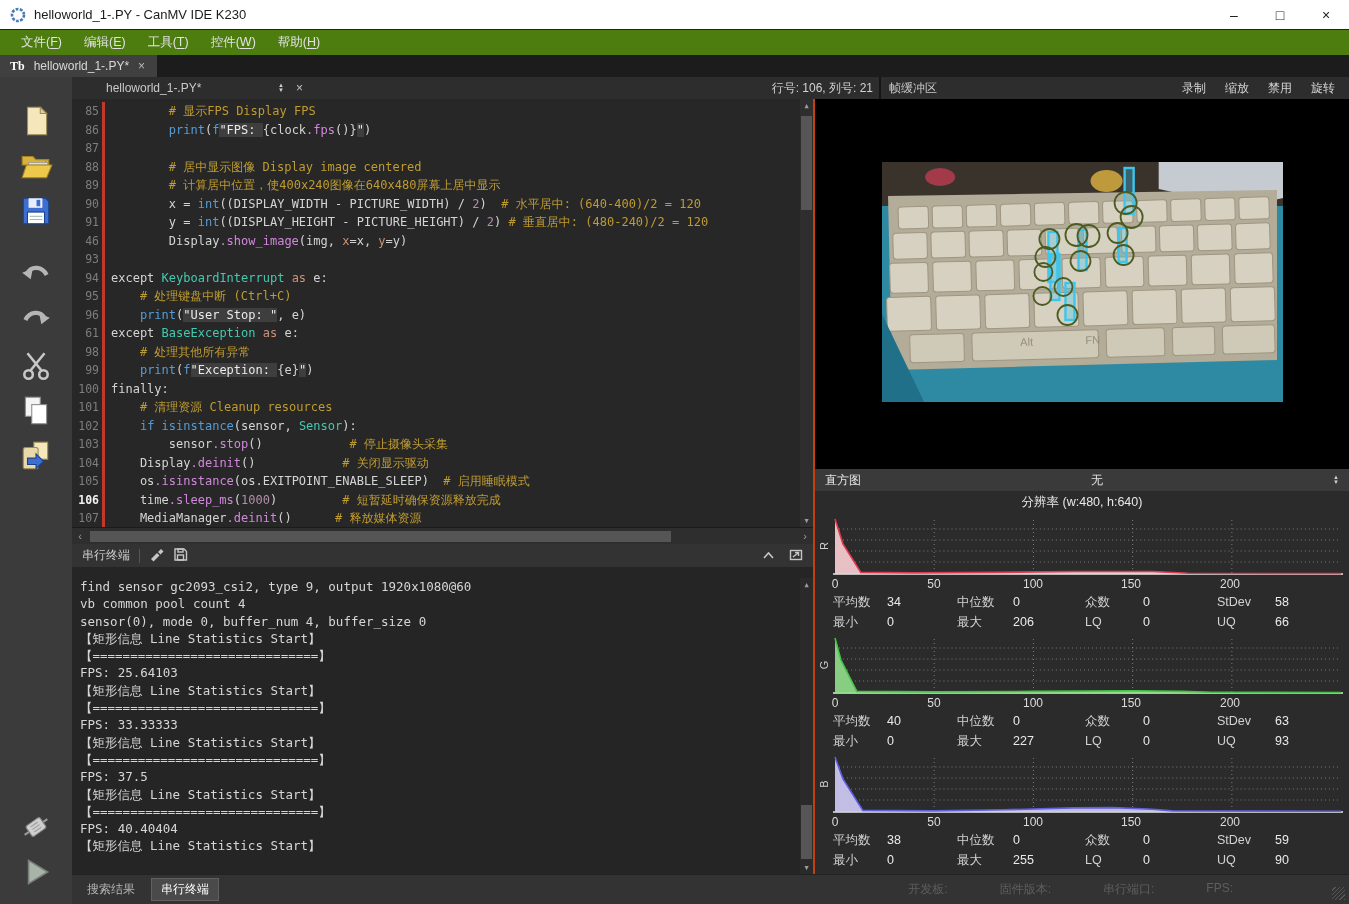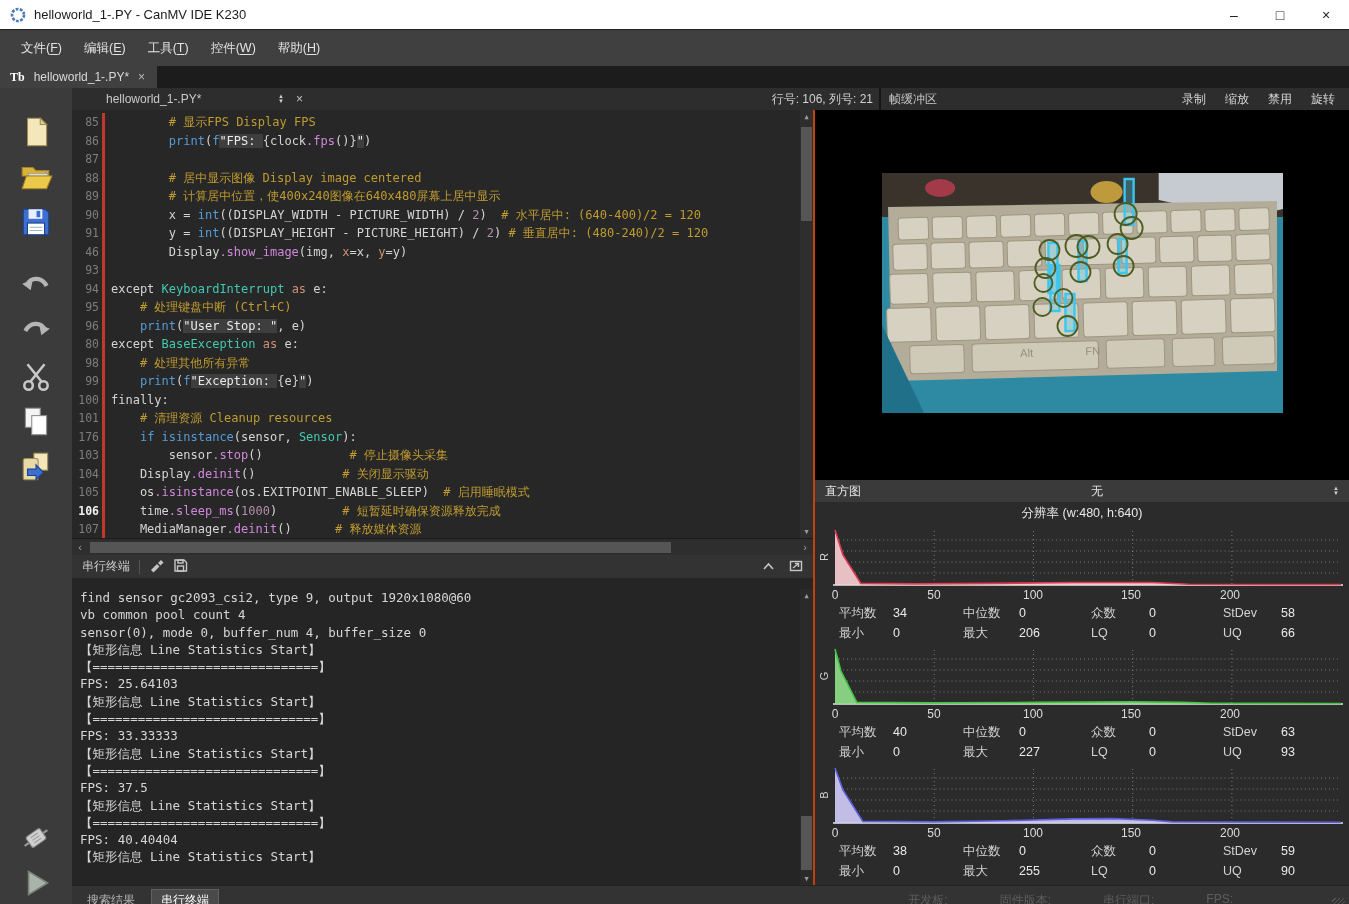--- a/index.html
+++ b/index.html
@@ -4,21 +4,21 @@
 <style>
   *{box-sizing:border-box;margin:0;padding:0}
   html,body{width:1349px;height:904px;overflow:hidden}
   body{font-family:"Liberation Sans",sans-serif;background:#1e1e1e;color:#ddd;position:relative}
   
   .titlebar{height:30px;background:#ffffff;display:flex;align-items:center;color:#1b1b1b;font-size:13px;border-bottom:1px solid #222}
   .titlebar .logo{margin:0 8px 0 10px;display:flex}
   .titlebar .ttl{flex:1}
   .win-btn{width:46px;height:29px;display:flex;align-items:center;justify-content:center;font-size:14px;color:#222}
   
-  .menubar{height:36px;background:#404040;display:flex;align-items:center;padding-left:10px;font-size:12.5px;color:#e2e2e2}
+  .menubar{height:25px;background:#4d7c0f;display:flex;align-items:center;padding-left:10px;font-size:12.5px;color:#e2e2e2}
   .menu-item{padding:3px 11px}
   .menu-item u{text-underline-offset:2px}
   
   .tabbar{height:22px;background:#1c1c1c;display:flex;align-items:stretch}
   .tab{background:#404040;display:flex;align-items:center;gap:9px;padding:0 12px 0 10px;color:#d8d8d8;font-size:12px}
   .tb-ic{font-family:"Liberation Serif",serif;font-weight:bold;font-size:12px;color:#fff}
   .tab .cl{color:#b9b9b9;font-size:12px}
   
   .content-row{display:flex;height:827px}
   .toolbar{width:72px;background:#3b3b3b;display:flex;flex-direction:column;align-items:center;flex:none}
@@ -78,21 +78,21 @@
   .chan{margin-top:2px}
   .chan-row{display:flex;height:62px;padding-right:6px}
   .chan-label{width:18px;display:flex;align-items:center;justify-content:center;color:#cfcfcf;font-size:11px}
   .chan-label span{transform:rotate(-90deg);display:block}
   .chart-wrap{flex:1}
   .chart{width:100%;height:62px;display:block;background:#2b2b2b}
   .grid{stroke:#c8c8c8;stroke-width:1;stroke-dasharray:1 3;opacity:.5}
   .axis{stroke:#e8e8e8;stroke-width:1.4}
   .ticks{position:relative;height:15px;font-size:12px;color:#dcdcdc}
   .tick{position:absolute;transform:translateX(-50%);top:0}
-  .stats{display:grid;grid-template-columns:54px 70px 56px 72px 58px 74px 58px auto;padding-left:24px;font-size:12.5px;line-height:20px;color:#d2d2d2}
+  .stats{display:grid;grid-template-columns:54px 70px 56px 72px 58px 74px 58px auto;padding-left:18px;font-size:12.5px;line-height:20px;color:#d2d2d2}
   .sv{color:#eaeaea}
   
   .bottombar{height:30px;background:#333;display:flex;align-items:center;padding-left:6px;font-size:12px;color:#b2b2b2;border-top:1px solid #222;position:relative;flex:none}
   .btab{padding:2px 9px;margin-right:8px}
   .btab.active{background:#4a4a4a;color:#fff;outline:1px solid #606060}
   .status-fields{margin-left:auto;display:flex;gap:52px;color:#5e5e5e;margin-right:116px}
   .grip{position:absolute;right:4px;bottom:4px;width:13px;height:13px;background:repeating-linear-gradient(135deg,transparent 0 2px,#565656 2px 3px)}
   .icn{stroke:#c6c6c6;fill:none;stroke-width:1.4}
 </style>
 </head>
@@ -237,26 +237,26 @@
               <div class="code-line"><span class="gut">87</span><span class="chg"></span><span class="ct"></span></div>
               <div class="code-line"><span class="gut">88</span><span class="chg"></span><span class="ct"><span class="pln">        </span><span class="com"># 居中显示图像 Display image centered</span></span></div>
               <div class="code-line"><span class="gut">89</span><span class="chg"></span><span class="ct"><span class="pln">        </span><span class="com"># 计算居中位置，使400x240图像在640x480屏幕上居中显示</span></span></div>
               <div class="code-line"><span class="gut">90</span><span class="chg"></span><span class="ct"><span class="pln">        x = </span><span class="kw">int</span><span class="pln">((DISPLAY_WIDTH - PICTURE_WIDTH) / </span><span class="num">2</span><span class="pln">)  </span><span class="com"># 水平居中: (640-400)/2 = 120</span></span></div>
               <div class="code-line"><span class="gut">91</span><span class="chg"></span><span class="ct"><span class="pln">        y = </span><span class="kw">int</span><span class="pln">((DISPLAY_HEIGHT - PICTURE_HEIGHT) / </span><span class="num">2</span><span class="pln">) </span><span class="com"># 垂直居中: (480-240)/2 = 120</span></span></div>
               <div class="code-line"><span class="gut">46</span><span class="chg"></span><span class="ct"><span class="pln">        Display</span><span class="fn">.show_image</span><span class="pln">(img, </span><span class="arg">x</span><span class="pln">=x, </span><span class="arg">y</span><span class="pln">=y)</span></span></div>
               <div class="code-line"><span class="gut">93</span><span class="chg"></span><span class="ct"></span></div>
               <div class="code-line"><span class="gut">94</span><span class="chg"></span><span class="ct"><span class="pln">except </span><span class="cls">KeyboardInterrupt</span><span class="arg"> as </span><span class="pln">e:</span></span></div>
               <div class="code-line"><span class="gut">95</span><span class="chg"></span><span class="ct"><span class="pln">    </span><span class="com"># 处理键盘中断 (Ctrl+C)</span></span></div>
               <div class="code-line"><span class="gut">96</span><span class="chg"></span><span class="ct"><span class="pln">    </span><span class="kw">print</span><span class="pln">(</span><span class="str">"User Stop: "</span><span class="pln">, e)</span></span></div>
-              <div class="code-line"><span class="gut">80</span><span class="chg"></span><span class="ct"><span class="pln">except </span><span class="cls">BaseException</span><span class="arg"> as </span><span class="pln">e:</span></span></div>
+              <div class="code-line"><span class="gut">61</span><span class="chg"></span><span class="ct"><span class="pln">except </span><span class="cls">BaseException</span><span class="arg"> as </span><span class="pln">e:</span></span></div>
               <div class="code-line"><span class="gut">98</span><span class="chg"></span><span class="ct"><span class="pln">    </span><span class="com"># 处理其他所有异常</span></span></div>
               <div class="code-line"><span class="gut">99</span><span class="chg"></span><span class="ct"><span class="pln">    </span><span class="kw">print</span><span class="pln">(</span><span class="kw">f</span><span class="str">"Exception: </span><span class="pln">{e}</span><span class="str">"</span><span class="pln">)</span></span></div>
               <div class="code-line"><span class="gut">100</span><span class="chg"></span><span class="ct"><span class="pln">finally:</span></span></div>
               <div class="code-line"><span class="gut">101</span><span class="chg"></span><span class="ct"><span class="pln">    </span><span class="com"># 清理资源 Cleanup resources</span></span></div>
-              <div class="code-line"><span class="gut">176</span><span class="chg"></span><span class="ct"><span class="pln">    </span><span class="kw">if</span><span class="pln"> </span><span class="kw">isinstance</span><span class="pln">(sensor, </span><span class="cls">Sensor</span><span class="pln">):</span></span></div>
+              <div class="code-line"><span class="gut">102</span><span class="chg"></span><span class="ct"><span class="pln">    </span><span class="kw">if</span><span class="pln"> </span><span class="kw">isinstance</span><span class="pln">(sensor, </span><span class="cls">Sensor</span><span class="pln">):</span></span></div>
               <div class="code-line"><span class="gut">103</span><span class="chg"></span><span class="ct"><span class="pln">        sensor</span><span class="fn">.stop</span><span class="pln">()            </span><span class="com"># 停止摄像头采集</span></span></div>
               <div class="code-line"><span class="gut">104</span><span class="chg"></span><span class="ct"><span class="pln">    Display</span><span class="fn">.deinit</span><span class="pln">()            </span><span class="com"># 关闭显示驱动</span></span></div>
               <div class="code-line"><span class="gut">105</span><span class="chg"></span><span class="ct"><span class="pln">    os</span><span class="fn">.isinstance</span><span class="pln">(os.EXITPOINT_ENABLE_SLEEP)  </span><span class="com"># 启用睡眠模式</span></span></div>
               <div class="code-line"><span class="gut cur">106</span><span class="chg"></span><span class="ct"><span class="pln">    time</span><span class="fn">.sleep_ms</span><span class="pln">(</span><span class="num">1000</span><span class="pln">)         </span><span class="com"># 短暂延时确保资源释放完成</span></span></div>
               <div class="code-line"><span class="gut">107</span><span class="chg"></span><span class="ct"><span class="pln">    MediaManager</span><span class="fn">.deinit</span><span class="pln">()      </span><span class="com"># 释放媒体资源</span></span></div>
             </div>
           <div class="vscroll">
             <div class="sarr">▲</div>
             <div class="strack">
                 <div class="sthumb" style="top:4px;height:94px"></div>

